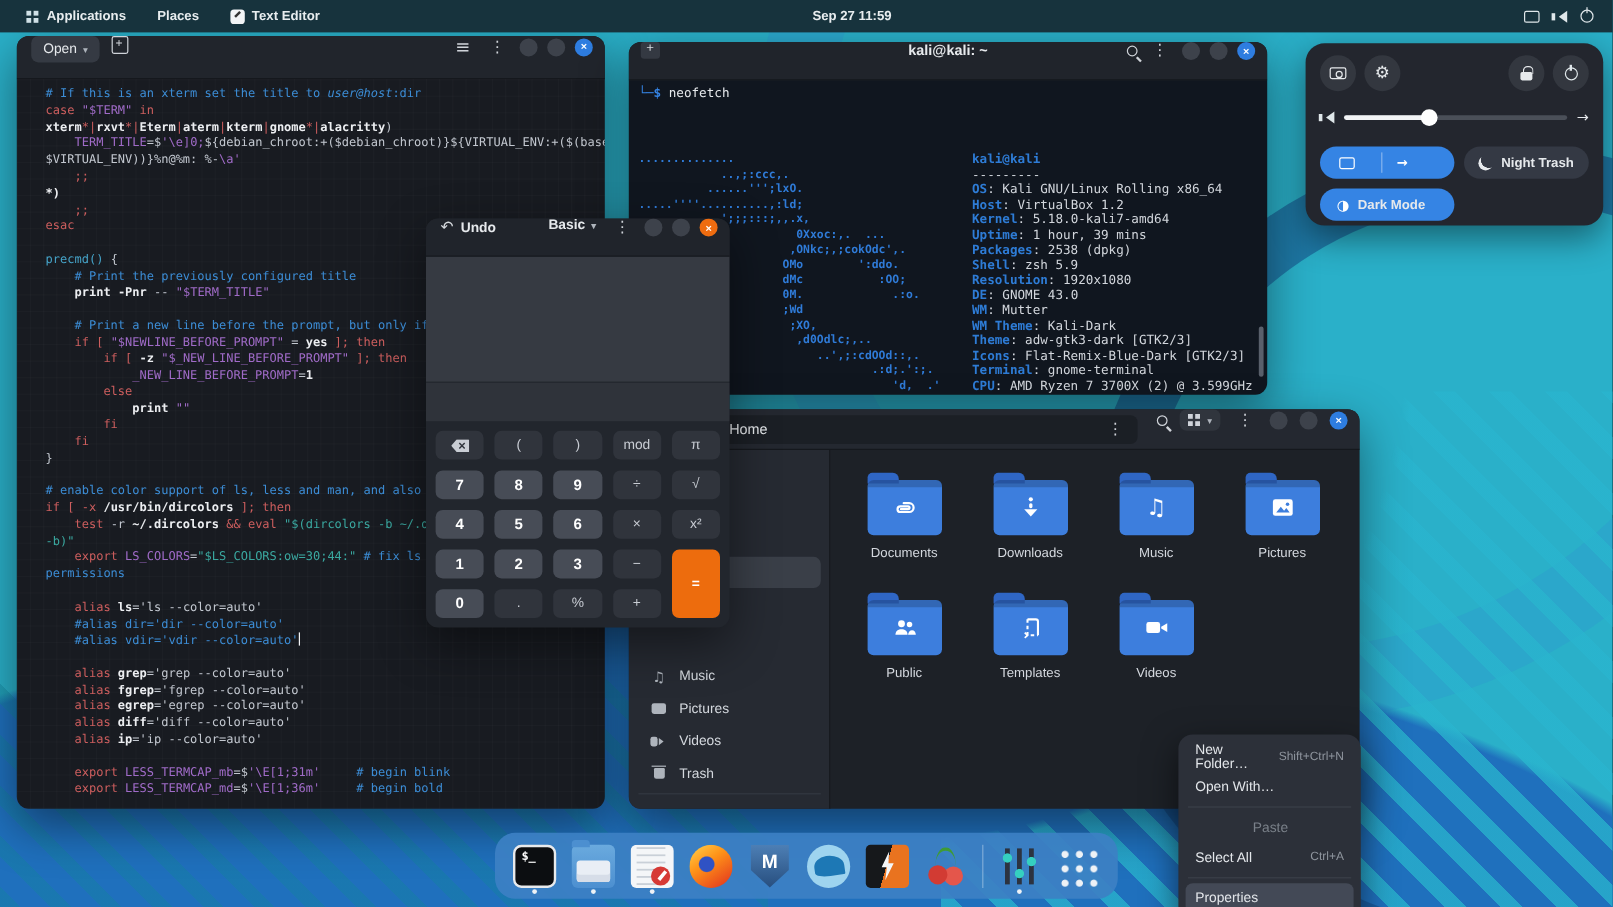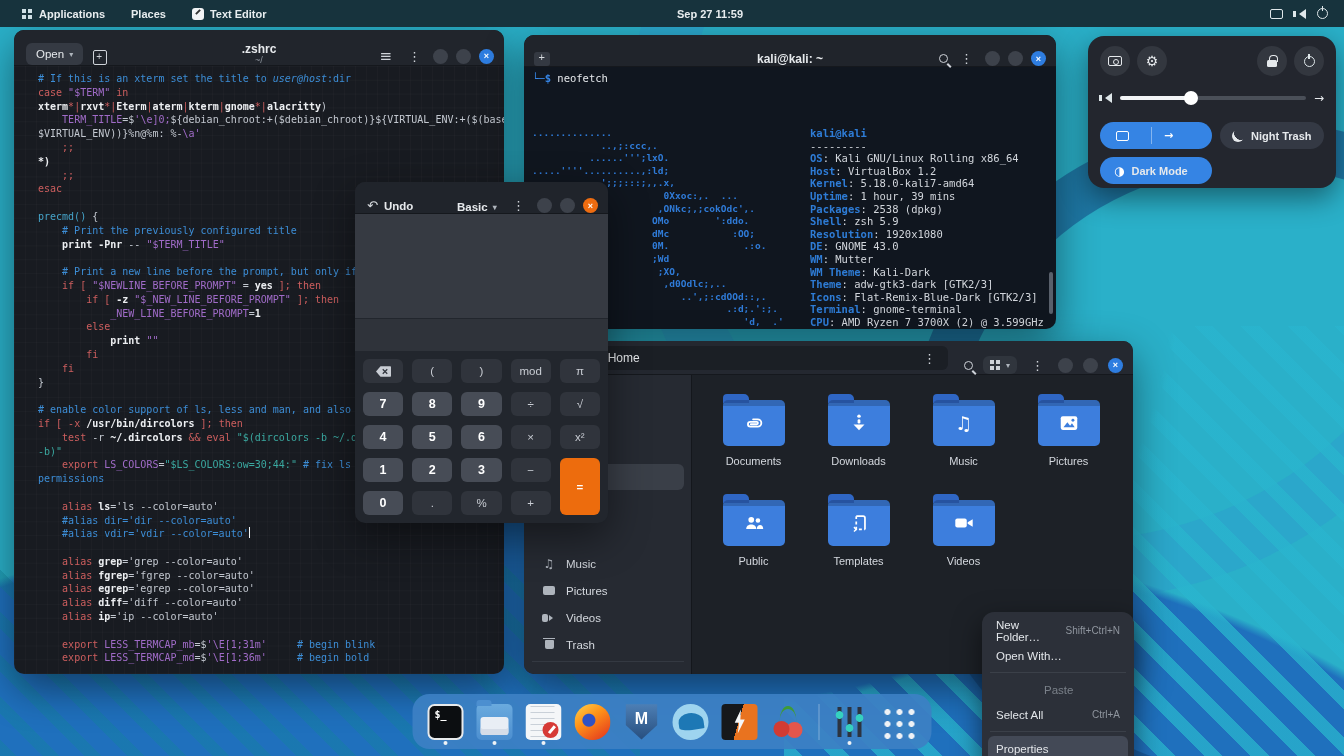--- a/index.html
+++ b/index.html
@@ -34,21 +34,21 @@
   .tb-clock { position:absolute; left:50%; transform:translateX(-53%);margin-left:40px; }
   .tb-right { position:absolute; right:8px; top:0; height:27px; display:flex; align-items:center; gap:11px; padding:0 8px; }
   .ico-window { width:13px; height:10px; border:1.5px solid #dfe7ea; border-radius:2px; }
   .ico-speaker { width:0; height:0; border:5px solid transparent; border-right:7px solid #dfe7ea; position:relative; }
   .ico-speaker::before { content:""; position:absolute; left:-6px; top:-3px; width:3px; height:6px; background:#dfe7ea; }
   .ico-power { width:11px; height:11px; border:1.5px solid #dfe7ea; border-radius:50%; position:relative; }
   .ico-power::before { content:""; position:absolute; top:-3px; left:50%; margin-left:-0.75px; width:1.5px; height:5px; background:#dfe7ea; }
 
   
   .window { position:absolute; border-radius:10px; box-shadow:0 14px 40px rgba(0,0,0,.45); overflow:hidden; }
-  .whead { position:relative; height:36px; background:#21252c; display:flex; align-items:flex-end;
+  .whead { position:relative; height:36px; background:#21252c; display:flex; align-items:flex-start;
     color:#e6e9ec; border-bottom:1px solid #15181d; }
   .wtitle { position:absolute; left:0; right:0; text-align:center; font-size:12px; font-weight:bold; pointer-events:none; }
   .wsub { display:block; font-weight:normal; font-size:9px; color:#8d939c; margin-top:-1px; }
   .circ { width:15px; height:15px; border-radius:50%; background:#3d424b; }
   .circ.close { background:#2e7de0; color:#fff; font-size:9px; font-weight:bold; display:flex;
     align-items:center; justify-content:center; }
   .circ.close.orange { background:#ee6c10; }
   .kebab { color:#cfd3d9; font-size:13px; padding:0 4px; font-family:"DejaVu Sans", sans-serif; }
   .hamb { color:#cfd3d9; font-size:15px; padding:0 4px; font-family:"DejaVu Sans", sans-serif; }
   .mag { width:9px; height:9px; border:1.6px solid #cfd3d9; border-radius:50%; position:relative; }
@@ -282,24 +282,20 @@
     </div>
   </div>
 
   <div class="window editor">
     <div class="whead">
       <div class="open-btn">
         <span>Open</span>
         <span class="caret">▾</span>
       </div>
       <div class="newdoc"></div>
-      <div class="wtitle">
-        <span>.zshrc</span>
-        <span class="wsub">~/</span>
-      </div>
       <div class="ed-ctrl">
         <span class="hamb">≡</span>
         <span class="kebab">⋮</span>
         <span class="circ"></span>
         <span class="circ"></span>
         <span class="circ close">×</span>
       </div>
     </div>
     <div class="ed-body"><div class="code-line"><span class="seg-cm"># If this is an xterm set the title to </span><span class="seg-cmi">user@host</span><span class="seg-cm">:dir</span></div><div class="code-line"><span class="seg-kw">case </span><span class="seg-st">"$TERM"</span><span class="seg-kw"> in</span></div><div class="code-line"><span class="seg-fn">xterm</span><span class="seg-kw">*|</span><span class="seg-fn">rxvt</span><span class="seg-kw">*|</span><span class="seg-fn">Eterm</span><span class="seg-kw">|</span><span class="seg-fn">aterm</span><span class="seg-kw">|</span><span class="seg-fn">kterm</span><span class="seg-kw">|</span><span class="seg-fn">gnome</span><span class="seg-kw">*|</span><span class="seg-fn">alacritty</span><span class="seg-pl">)</span></div><div class="code-line"><span class="seg-pl">    </span><span class="seg-st">TERM_TITLE</span><span class="seg-pl">=$</span><span class="seg-st">'\e]0;</span><span class="seg-pl">${debian_chroot:+($debian_chroot)}${VIRTUAL_ENV:+($(basename</span></div><div class="code-line"><span class="seg-pl">$VIRTUAL_ENV))}%n@%m: %-</span><span class="seg-st">\a'</span></div><div class="code-line"><span class="seg-kw">    ;;</span></div><div class="code-line"><span class="seg-fn">*)</span></div><div class="code-line"><span class="seg-kw">    ;;</span></div><div class="code-line"><span class="seg-kw">esac</span></div><div class="code-line"></div><div class="code-line"><span class="seg-cm2">precmd()</span><span class="seg-pl"> {</span></div><div class="code-line"><span class="seg-cm">    # Print the previously configured title</span></div><div class="code-line"><span class="seg-pl">    </span><span class="seg-fn">print</span><span class="seg-pl"> </span><span class="seg-fn">-Pnr</span><span class="seg-pl"> -- </span><span class="seg-st">"$TERM_TITLE"</span></div><div class="code-line"></div><div class="code-line"><span class="seg-cm">    # Print a new line before the prompt, but only if it is</span></div><div class="code-line"><span class="seg-kw">    if [ </span><span class="seg-st">"$NEWLINE_BEFORE_PROMPT"</span><span class="seg-pl"> = </span><span class="seg-fn">yes</span><span class="seg-kw"> ]; then</span></div><div class="code-line"><span class="seg-kw">        if [ </span><span class="seg-fn">-z </span><span class="seg-st">"$_NEW_LINE_BEFORE_PROMPT"</span><span class="seg-kw"> ]; then</span></div><div class="code-line"><span class="seg-pl">            </span><span class="seg-st">_NEW_LINE_BEFORE_PROMPT</span><span class="seg-pl">=</span><span class="seg-fn">1</span></div><div class="code-line"><span class="seg-kw">        else</span></div><div class="code-line"><span class="seg-pl">            </span><span class="seg-fn">print</span><span class="seg-pl"> </span><span class="seg-st">""</span></div><div class="code-line"><span class="seg-kw">        fi</span></div><div class="code-line"><span class="seg-kw">    fi</span></div><div class="code-line"><span class="seg-pl">}</span></div><div class="code-line"></div><div class="code-line"><span class="seg-cm"># enable color support of ls, less and man, and also add han</span></div><div class="code-line"><span class="seg-kw">if [ </span><span class="seg-kw">-x </span><span class="seg-fn">/usr/bin/dircolors</span><span class="seg-kw"> ]; then</span></div><div class="code-line"><span class="seg-kw">    test </span><span class="seg-pl">-r </span><span class="seg-fn">~/.dircolors</span><span class="seg-kw"> &amp;&amp; </span><span class="seg-kw">eval </span><span class="seg-ts">"$(dircolors -b ~/.dircolo</span></div><div class="code-line"><span class="seg-ts">-b)"</span></div><div class="code-line"><span class="seg-kw">    export </span><span class="seg-st">LS_COLORS</span><span class="seg-pl">=</span><span class="seg-ts">"$LS_COLORS:ow=30;44:"</span><span class="seg-pl"> </span><span class="seg-cm"># fix ls color </span></div><div class="code-line"><span class="seg-cm">permissions</span></div><div class="code-line"></div><div class="code-line"><span class="seg-pl">    </span><span class="seg-kw">alias </span><span class="seg-fn">ls</span><span class="seg-pl">='ls --color=auto'</span></div><div class="code-line"><span class="seg-cm">    #alias dir='dir --color=auto'</span></div><div class="code-line"><span class="seg-cm">    #alias vdir='vdir --color=auto'</span><span class="cursor"></span></div><div class="code-line"></div><div class="code-line"><span class="seg-pl">    </span><span class="seg-kw">alias </span><span class="seg-fn">grep</span><span class="seg-pl">='grep --color=auto'</span></div><div class="code-line"><span class="seg-pl">    </span><span class="seg-kw">alias </span><span class="seg-fn">fgrep</span><span class="seg-pl">='fgrep --color=auto'</span></div><div class="code-line"><span class="seg-pl">    </span><span class="seg-kw">alias </span><span class="seg-fn">egrep</span><span class="seg-pl">='egrep --color=auto'</span></div><div class="code-line"><span class="seg-pl">    </span><span class="seg-kw">alias </span><span class="seg-fn">diff</span><span class="seg-pl">='diff --color=auto'</span></div><div class="code-line"><span class="seg-pl">    </span><span class="seg-kw">alias </span><span class="seg-fn">ip</span><span class="seg-pl">='ip --color=auto'</span></div><div class="code-line"></div><div class="code-line"><span class="seg-pl">    </span><span class="seg-kw">export </span><span class="seg-st">LESS_TERMCAP_mb</span><span class="seg-pl">=$</span><span class="seg-st">'\E[1;31m'</span><span class="seg-pl">     </span><span class="seg-cm"># begin blink</span></div><div class="code-line"><span class="seg-pl">    </span><span class="seg-kw">export </span><span class="seg-st">LESS_TERMCAP_md</span><span class="seg-pl">=$</span><span class="seg-st">'\E[1;36m'</span><span class="seg-pl">     </span><span class="seg-cm"># begin bold</span></div></div>
   </div>

